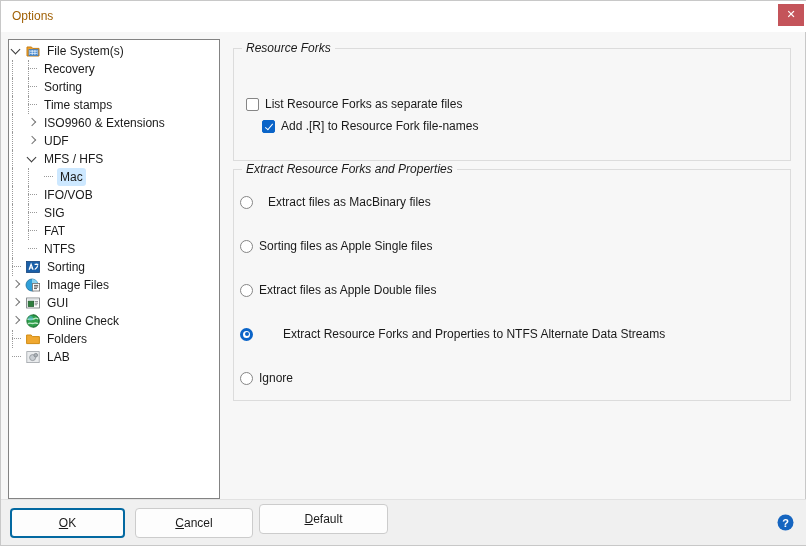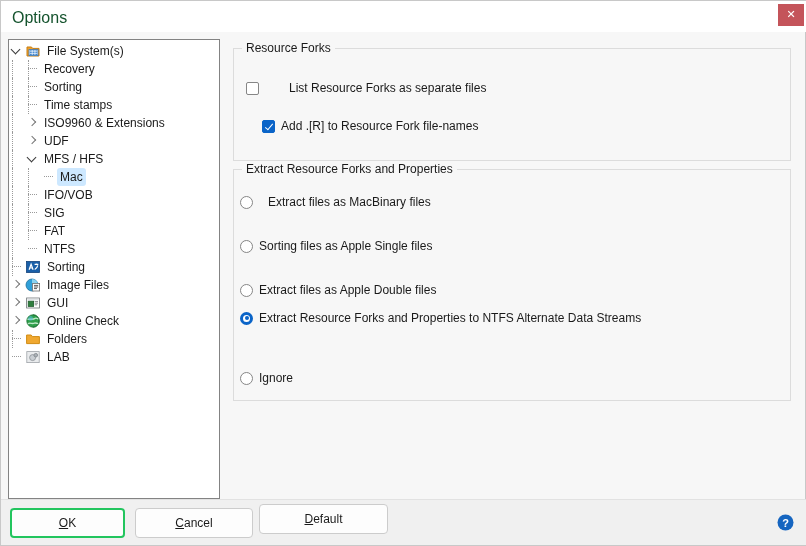--- a/index.html
+++ b/index.html
@@ -31,22 +31,22 @@
     left: 0; top: 0;
     width: 806px;
     height: 31px;
     background: #ffffff;
     box-sizing: border-box;
   }
   .titlebar-text {
     position: absolute;
     left: 11px;
     top: 8px;
-    font-size: 16px;
-    color: #14532d;
+    font-size: 12px;
+    color: #a16207;
     white-space: nowrap;
     text-align: center;
   }
   .close-btn {
     position: absolute;
     right: 3px;
     top: 3px;
     width: 26px;
     height: 22px;
     background: #c4545a;
@@ -174,20 +174,21 @@
   }
   .groupbox > .gb-title {
     position: absolute;
     top: -8px;
     left: 8px;
     background: #f7f7f7;
     padding: 0 4px;
     font-size: 12px;
     color: #1a1a1a;
     white-space: nowrap;
+    font-style: italic;
   }
   #gb-resource-forks {
     left: 232px;
     top: 47px;
     width: 558px;
     height: 113px;
   }
   #gb-extract {
     left: 232px;
     top: 168px;
@@ -279,21 +280,21 @@
     border: 1px solid #cccccc;
     border-radius: 4px;
     font-size: 12px;
     color: #1a1a1a;
     text-align: center;
     line-height: 28px;
     cursor: pointer;
     font-family: "Liberation Sans", sans-serif;
   }
   .btn.default-focus {
-    border: 2px solid #22c55e;
+    border: 2px solid #0369a1;
     line-height: 26px;
   }
   #btn-ok    { left: 9px;   top: 8px; width: 115px; }
   #btn-cancel{ left: 134px; top: 8px; width: 118px; }
   #btn-default{left: 258px; top: 4px; width: 129px; }
   .accel { text-decoration: underline; }
 
   .help-icon {
     position: absolute;
     right: 13px;
@@ -468,21 +469,21 @@
             </svg>
           </span>
           <span class="label">LAB</span>
         </div>
       </div>
   </div>
 
   <div class="groupbox" id="gb-resource-forks">
     <div class="gb-title">Resource Forks</div>
 
-    <div class="opt-row" style="left:12px; top:32px;gap:24px;">
+    <div class="opt-row" style="left:12px; top:48px;">
       <span class="cbox"></span>
       <span class="opt-label">List Resource Forks as separate files</span>
     </div>
 
     <div class="opt-row" style="left:28px; top:70px;">
       <span class="cbox checked"></span>
       <span class="opt-label">Add .[R] to Resource Fork file-names</span>
     </div>
   </div>
 
@@ -497,21 +498,21 @@
     <div class="opt-row" style="left:6px; top:69px;">
       <span class="radio"></span>
       <span class="opt-label">Sorting files as Apple Single files</span>
     </div>
 
     <div class="opt-row" style="left:6px; top:113px;">
       <span class="radio"></span>
       <span class="opt-label">Extract files as Apple Double files</span>
     </div>
 
-    <div class="opt-row" style="left:6px; top:141px;">
+    <div class="opt-row" style="left:6px; top:157px;gap:24px;">
       <span class="radio checked"></span>
       <span class="opt-label">Extract Resource Forks and Properties to NTFS Alternate Data Streams</span>
     </div>
 
     <div class="opt-row" style="left:6px; top:201px;">
       <span class="radio"></span>
       <span class="opt-label">Ignore</span>
     </div>
   </div>
 

